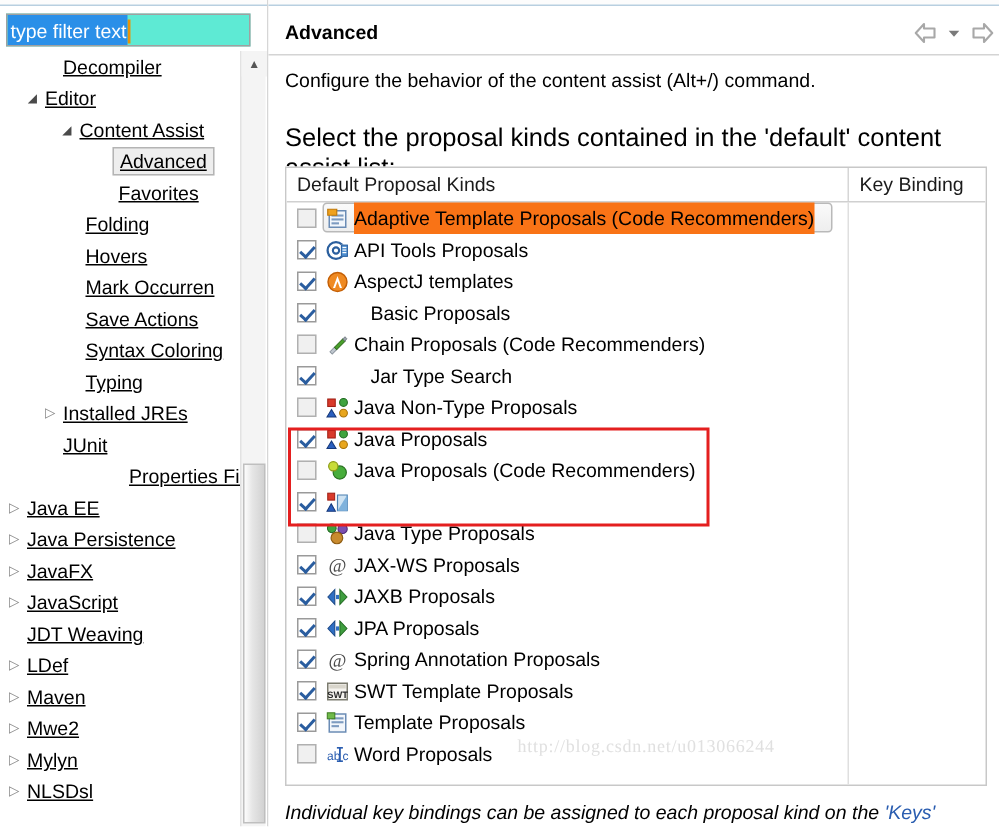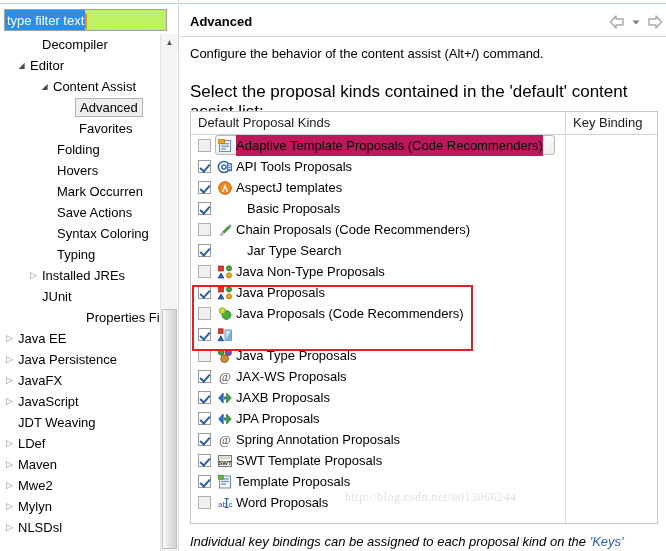--- a/index.html
+++ b/index.html
@@ -18,21 +18,21 @@
   #left-pane {
     position: absolute; left: 0; top: 0; width: 180px; height: 551px;
     background: #ffffff;
   }
   #left-topline {
     position:absolute; left:0; top:0; width:180px; height:4px;
     background:#fcfcfc; border-bottom:1px solid #b8cfe0;
   }
   #filter-box {
     position: absolute; left: 4px; top: 9px; width: 163px; height: 22px;
-    border: 1px solid #a0a0a0; background: #bef264;
+    border: 1px solid #a0a0a0; background: #5eead4;
     overflow:hidden; white-space:nowrap;
   }
   #filter-text {
     display:inline-block;
     background:#2a8fe8; color:#ffffff;
     font-size: 13px;
     padding: 3px 1px 3px 2px;
     line-height: 15px;
     position:relative; top:0px; left:0px;
   }
@@ -49,21 +49,21 @@
     position: relative;
     height: 21px; line-height: 21px;
     font-size: 13px;
     white-space: nowrap;
     color:#000;
   }
   .tree-row .twisty {
     position:absolute; top:0; width:13px; height:21px;
     font-size:9px; line-height:21px; color:#4a4a4a; text-align:center;
   }
-  .tree-row .tlabel { position:absolute; top:0; line-height:21px; }
+  .tree-row .tlabel { position:absolute; top:0; line-height:21px;text-decoration:underline; }
   .tree-row.selected .tlabel {
     background:#eeeeee; border:1px solid #b4b4b4; line-height:18px;
     padding:0 4px; top:1px; height:19px;
   }
 
   
   #left-scroll {
     position:absolute; left:160px; top:34px; width:17px; height:517px;
     background:#f4f4f4; border-left:1px solid #e2e2e2;
   }
@@ -147,21 +147,21 @@
     border:solid #2a5d9f; border-width:0 2px 2px 0;
     transform: rotate(42deg);
   }
   .ricon {
     position:absolute; left:26px; top:3px; width:16px; height:16px;
   }
   .rlabel { position:absolute; left:45px; top:0; line-height:21px; color:#000; }
   .rlabel.noicon { left:56px; }
 
   .trow.selrow .rlabel {
-    background:#be185d;
+    background:#f97316;
   }
   #sel-outline {
     position:absolute; left:24px; top:0px; width:340px; height:20px;
     border:1px solid #b9b9b9; border-radius:3px;
     background:linear-gradient(to bottom,#fafafa,#eeeeee);
     pointer-events:none;
   }
 
   #red-box {
     position:absolute; left:192px; top:285px; width:281px; height:66px;

